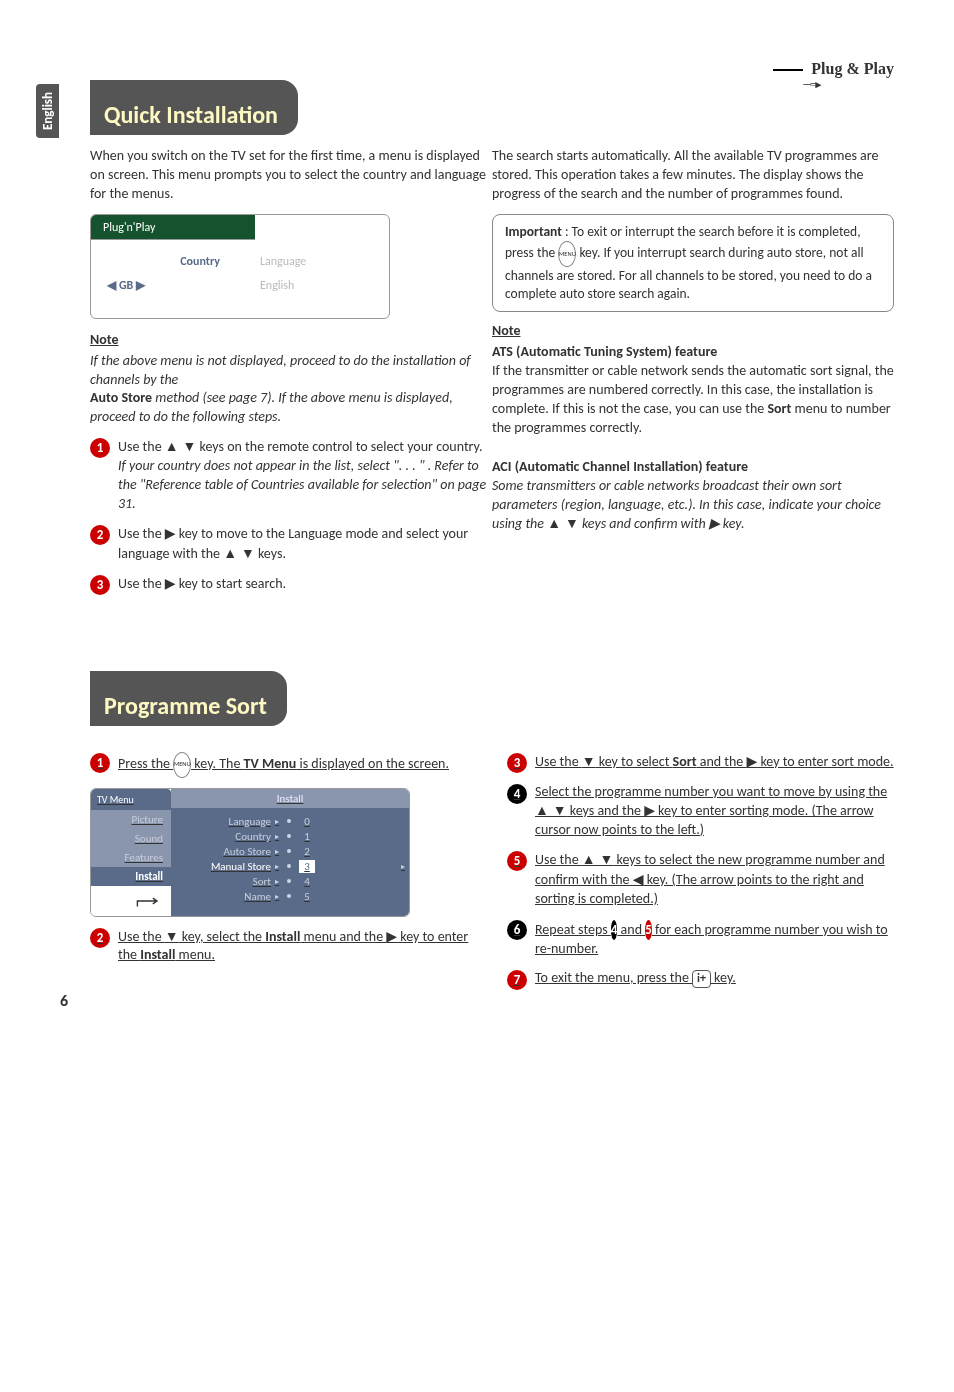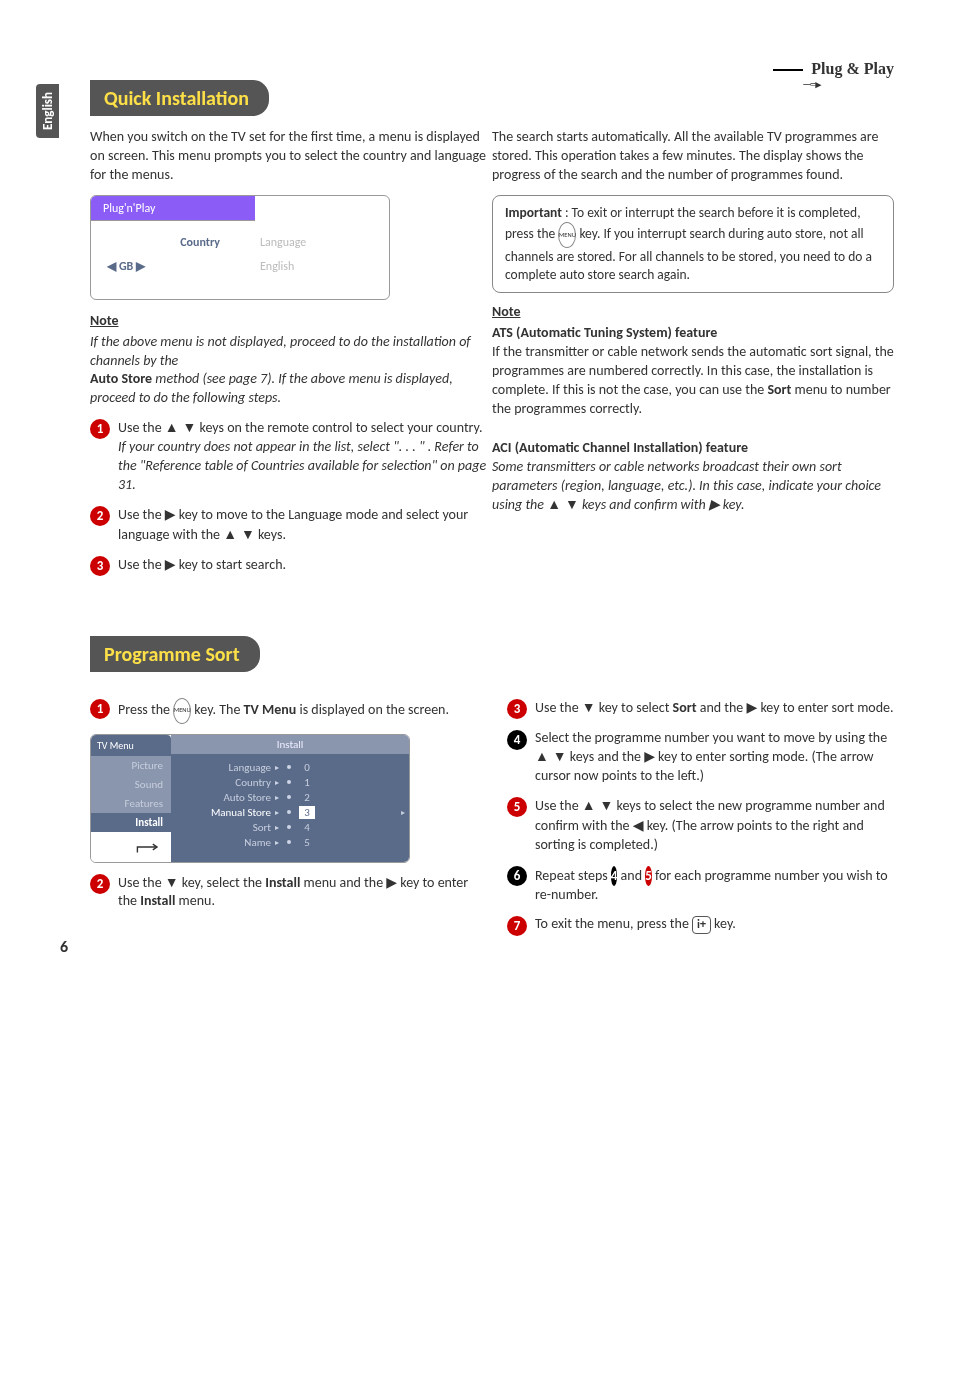--- a/index.html
+++ b/index.html
@@ -53,24 +53,24 @@
     font-size: 10px;
   }
   .plug-icon {
     font-size: 11px;
     margin-left: 30px;
     letter-spacing: -1px;
   }
   .section-pill {
     display: inline-block;
     background: #555;
-    color: #fde047;
-    font-weight: bold;
-    font-size: 20px;
-    padding: 6px 20px 6px 14px;
+    color: #fef9c3;
+    font-weight: bold;
+    font-size: 24px;
+    padding: 20px 20px 6px 14px;
     border-radius: 0 16px 16px 0;
     margin-bottom: 12px;
   }
   .two-col {
     display: flex;
   }
   .col {
     flex: 1;
     min-width: 0;
   }
@@ -81,21 +81,21 @@
   .menu-box {
     border: 1px solid #999;
     border-radius: 6px;
     margin: 8px 0 12px 0;
     font-size: 12px;
     background: #fff;
     overflow: hidden;
     width: 300px;
   }
   .menu-header {
-    background: #8b5cf6;
+    background: #14532d;
     color: #fff;
     padding: 5px 12px;
     border-bottom: 1px solid #999;
     width: 55%;
   }
   .menu-body {
     padding: 14px 16px 26px 16px;
     display: flex;
     gap: 40px;
   }
@@ -157,21 +157,21 @@
     justify-content: center;
     border: 1.5px solid #555;
     border-radius: 4px;
     padding: 0 4px;
     height: 18px;
     font-size: 12px;
     font-weight: bold;
     vertical-align: middle;
   }
   .arrow { font-family: sans-serif; }
-  .sort-section { margin-top: 50px; }
+  .sort-section { margin-top: 66px; text-decoration: underline; }
   .sort-section .section-pill { margin-bottom: 16px; }
   .sort-cols { display: flex; gap: 30px; }
   .tv-menu-box {
     border: 1px solid #999;
     border-radius: 6px;
     width: 320px;
     font-size: 11px;
     overflow: hidden;
     margin: 10px 0;
     display: flex;

